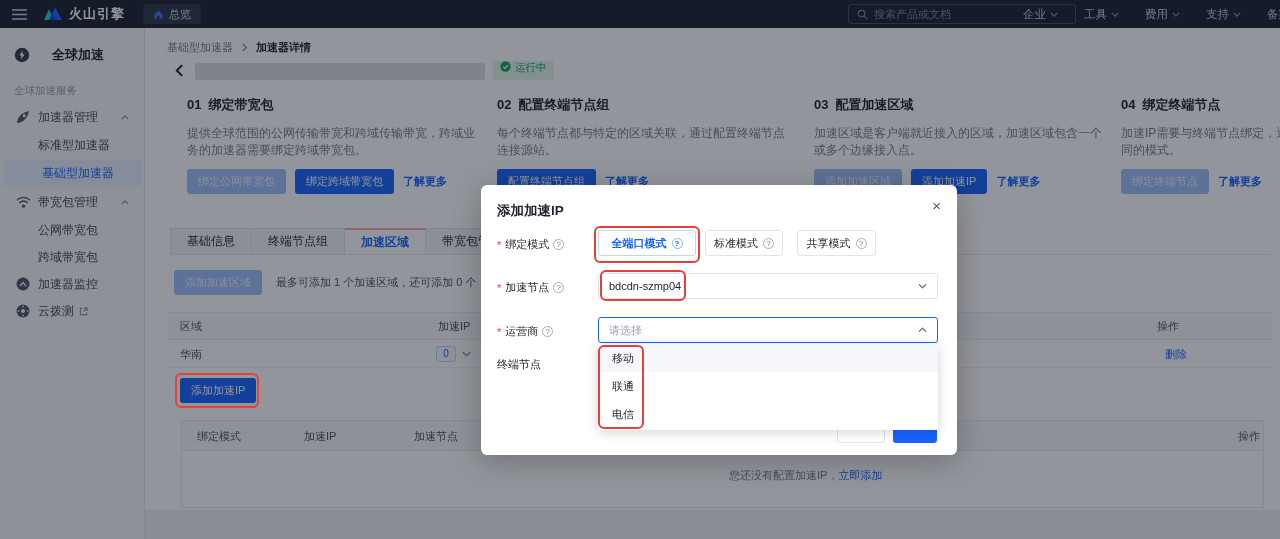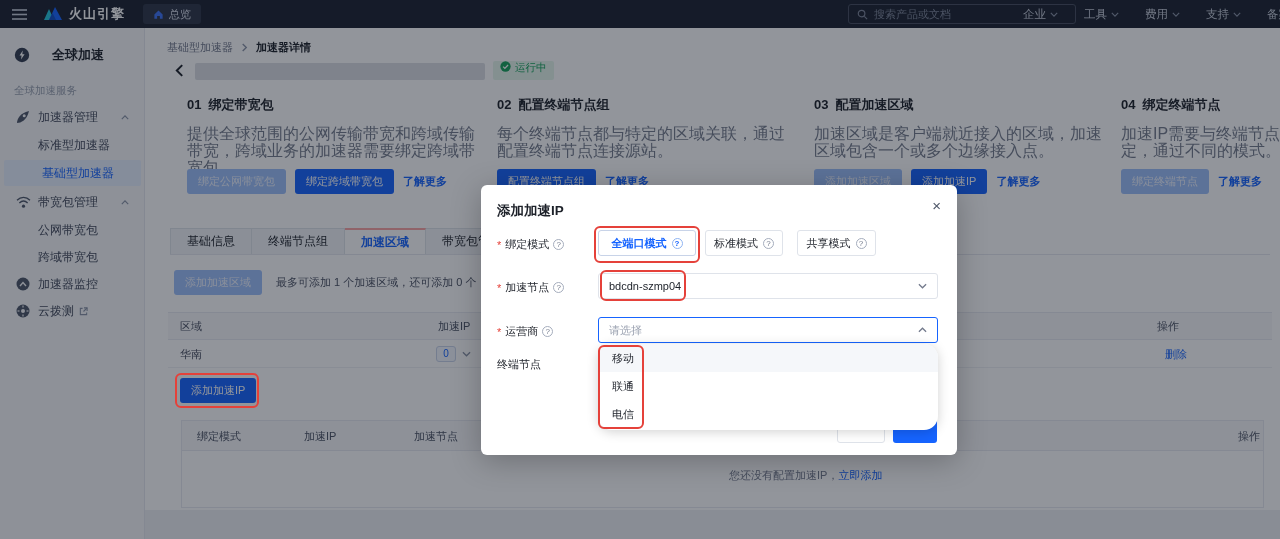--- a/index.html
+++ b/index.html
@@ -35,21 +35,21 @@
   .main { position:absolute; left:145px; top:28px; width:1135px; height:511px; background:#fff; }
   .breadcrumb { position:absolute; left:22px; top:12px; display:flex; align-items:center; gap:8px; font-size:11px; }
   .bc-parent { color:#737a8c; cursor:pointer; }
   .bc-cur { color:#1d2129; font-weight:bold; }
   .hdr-back { position:absolute; left:30px; top:36px; color:#1d2129; display:flex; cursor:pointer; }
   .hdr-redact { position:absolute; left:50px; top:35px; width:290px; height:17px; background:#dcdfe4; border-radius:2px; }
   .hdr-status { position:absolute; left:348px; top:33px; height:19px; background:#e6f6ec; border-radius:2px; display:flex; align-items:flex-start; gap:4px; padding:0 7px; color:#17a35c; font-size:10.5px; }
 
   .step { position:absolute; top:68px; }
   .step-title { font-size:13px; font-weight:bold; display:flex; gap:7px; align-items:baseline; white-space:nowrap; }
-  .step-desc { margin-top:11px; height:37px; font-size:16px; line-height:17px; color:#767d8d; }
+  .step-desc { margin-top:11px; height:37px; font-size:12px; line-height:17px; color:#767d8d; }
   .step-btns { margin-top:7px; display:flex; align-items:center; gap:9px; }
   .btn { height:25px; display:inline-flex; align-items:center; justify-content:center; padding:0 11px; border-radius:3px; font-size:11px; cursor:pointer; white-space:nowrap; border:none; font-family:inherit; }
   .btn-primary { background:#1664ff; color:#fff; }
   .btn-disabled { background:#9dbffa; color:#edf3ff; cursor:not-allowed; }
   .link { color:#1664ff; font-size:11px; font-weight:bold; cursor:pointer; white-space:nowrap; }
 
   .tabs { position:absolute; left:25px; top:200px; display:flex; }
   .tab { height:27px; display:flex; align-items:center; padding:0 16px; font-size:12px; background:#f2f4f7; border:1px solid #dfe3ea; border-left:none; cursor:pointer; color:#1d2129; }
   .tab:first-child { border-left:1px solid #dfe3ea; }
   .tab.active { background:#fff; color:#1664ff; font-weight:bold; border-top:2px solid #fca5a5; border-bottom:1px solid #fff;font-family:Liberation Mono, monospace; }
@@ -80,21 +80,21 @@
   .f-label { position:absolute; left:16px; display:flex; align-items:center; gap:4px; font-size:11px; color:#1d2129; white-space:nowrap; }
   .req { color:#e5413a; font-size:11px; }
   .q-ic { display:inline-flex; align-items:center; justify-content:center; width:11px; height:11px; border:1px solid #a5adbd; border-radius:50%; font-size:8px; color:#737a8c; }
   .mode-btn { position:absolute; height:26px; border:1px solid #dfe3ea; border-radius:3px; background:#fff; display:flex; align-items:center; justify-content:center; gap:5px; font-size:11px; cursor:pointer; font-family:inherit; color:#1d2129; }
   .mode-btn.selected { color:#1664ff; font-weight:bold; border-color:#c8d3e8; }
   .mode-btn.selected .q-ic { color:#1664ff; border-color:#8fb4f2; }
   .select { position:absolute; left:117px; width:340px; height:26px; border:1px solid #dfe3ea; border-radius:3px; display:flex; align-items:center; padding:0 10px; font-size:11px; cursor:pointer; background:#fff; }
   .select.open { border-color:#1664ff; }
   .select .sel-chev { margin-left:auto; color:#737a8c; display:flex; }
   .placeholder { color:#9aa1b0; }
-  .dd-panel { position:absolute; left:117px; top:159px; width:340px; height:86px; background:#fff; border-radius:14px; box-shadow:0 2px 12px rgba(0,0,0,.18); z-index:3; overflow:hidden; }
+  .dd-panel { position:absolute; left:117px; top:159px; width:340px; height:86px; background:#fff; border-radius:2px; box-shadow:0 2px 12px rgba(0,0,0,.18); z-index:3; overflow:hidden; }
   .dd-opt { height:28px; display:flex; align-items:center; padding-left:14px; font-size:11px; color:#1d2129; cursor:pointer; }
   .dd-opt.hover { background:#f5f7fa; }
   .m-footer-btn { position:absolute; top:232px; height:26px; border-radius:3px; z-index:1; cursor:pointer; border:none; }
   .m-cancel { left:356px; width:48px; background:#fff; border:1px solid #dfe3ea; }
   .m-ok { left:412px; width:44px; background:#1664ff; }
 
   
   .anno { position:absolute; border:2px solid #e5413a; border-radius:6px; z-index:60; pointer-events:none; }
   .anno1 { left:594px; top:226px; width:106px; height:37px; }
   .anno2 { left:600px; top:270px; width:86px; height:31px; }

